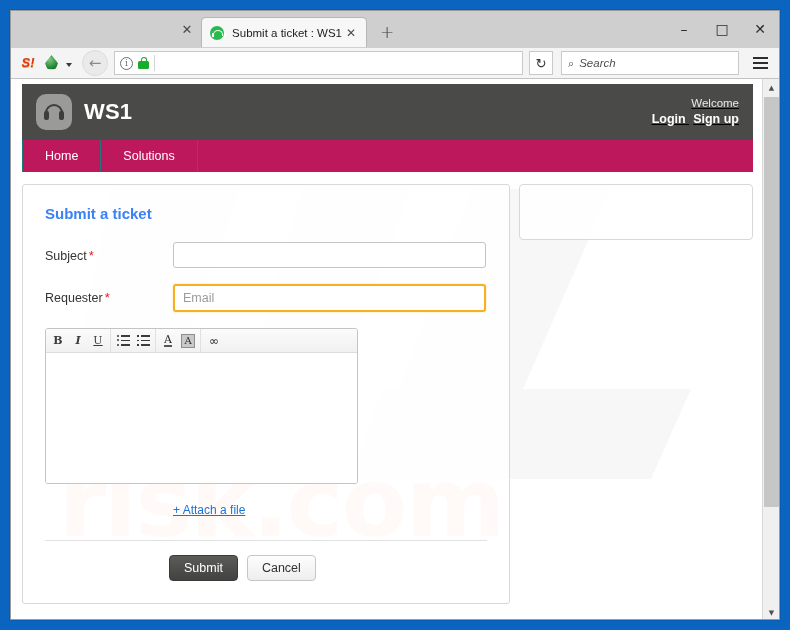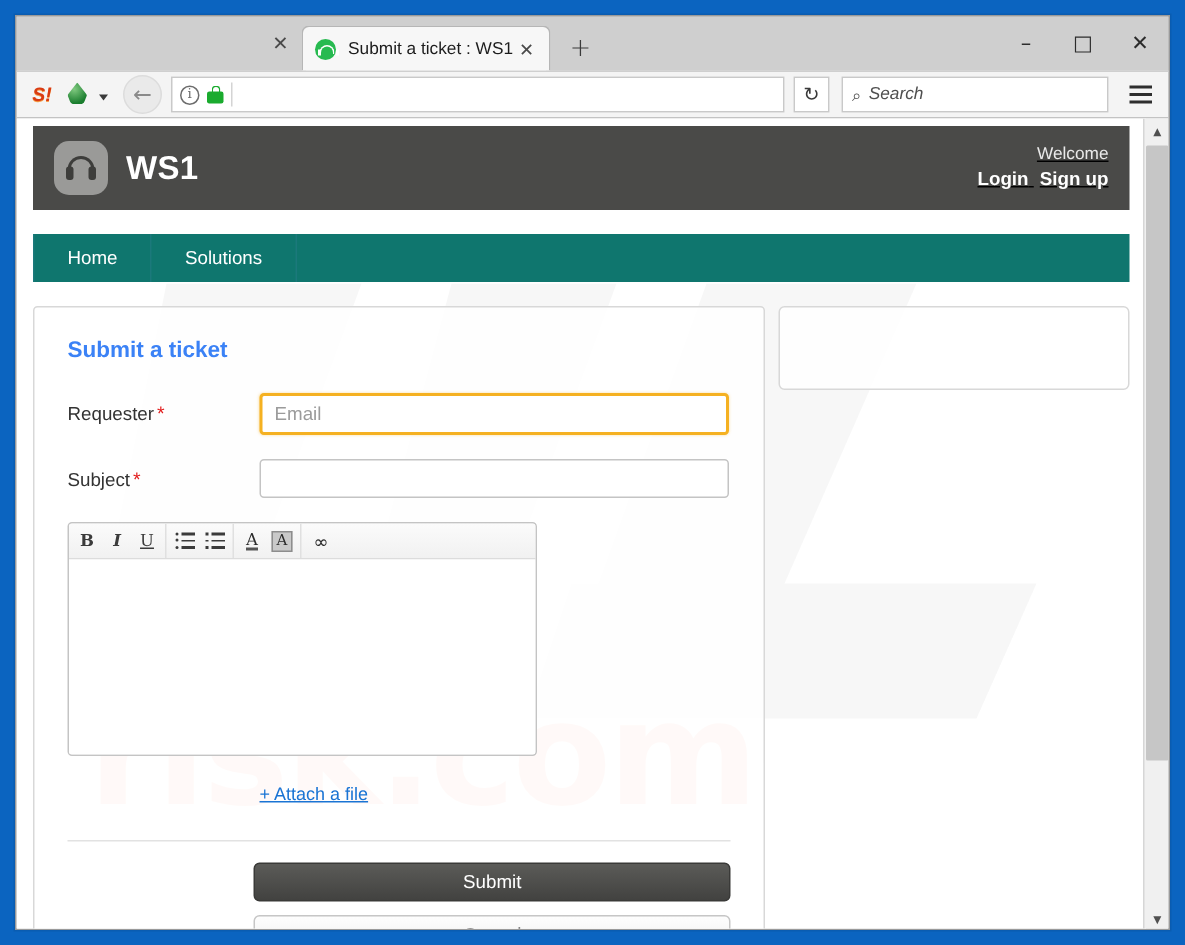--- a/index.html
+++ b/index.html
@@ -248,23 +248,23 @@
   #account-area {
     margin-left: auto; text-align: right; line-height: 1.35; text-decoration: underline;
   }
   #welcome-text { font-size: 11.5px; color: #e9e9e9; }
   #account-links { font-size: 12.5px; font-weight: bold; color: #fff; }
   #account-links span { margin-left: 4px; }
 
   
   #site-nav {
     position: relative; z-index: 2;
-    margin: 16px 11px;
+    margin: 0 11px;
     height: 32px;
-    background: #0f766e;
+    background: #be185d;
     display: flex; align-items: stretch;
   }
   .nav-item {
     display: flex; align-items: center;
     padding: 0 22px;
     font-size: 12.5px; color: #fff;
     border-right: 1px solid #1b797b;
   }
   .nav-item:first-child { border-left: 1px solid #1b797b; }
 
@@ -382,21 +382,21 @@
   }
   #attach-link {
     font-size: 12px; color: #1a74d4;
   }
   #form-divider {
     border-top: 1px solid #e2e2e2;
     margin: 22px 0 14px 0;
   }
   #button-row {
     margin-left: 124px;
-    display: flex; gap: 9px; flex-direction: column;
+    display: flex; gap: 9px;
   }
   .btn {
     height: 26px; padding: 0 14px;
     border-radius: 4px; font-size: 12.5px;
     display: flex; align-items: center; justify-content: center;
     font-family: "Liberation Sans", sans-serif;
   }
   #submit-button {
     background: linear-gradient(#5b5b58, #424240);
     border: 1px solid #3a3a38;
@@ -534,30 +534,30 @@
       </div>
 
       <div id="content-row">
 
         <div id="ticket-card">
 
           <h1 id="form-title">Submit a ticket</h1>
 
           <div class="form-row">
             <div class="form-label">
+              <span>Subject</span><span class="req-star">*</span>
+            </div>
+            <input id="subject-input" class="text-input" type="text" placeholder="" style="">
+          </div>
+
+          <div class="form-row">
+            <div class="form-label">
               <span>Requester</span><span class="req-star">*</span>
             </div>
             <input id="requester-input" class="text-input" type="text" placeholder="Email" style="">
-          </div>
-
-          <div class="form-row">
-            <div class="form-label">
-              <span>Subject</span><span class="req-star">*</span>
-            </div>
-            <input id="subject-input" class="text-input" type="text" placeholder="" style="">
           </div>
 
           <div class="form-row">
 
             <div id="editor-wrap">
               <div id="editor-toolbar">
 
                 <div class="tb-group">
                   <div class="tb-btn">
                       <b>B</b>

